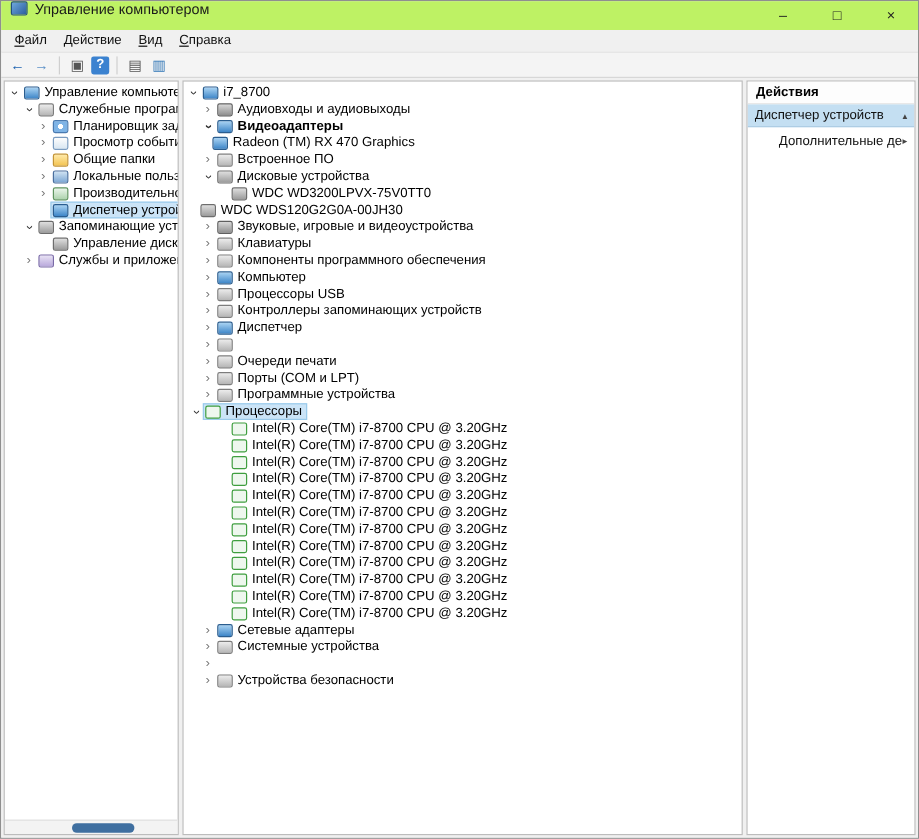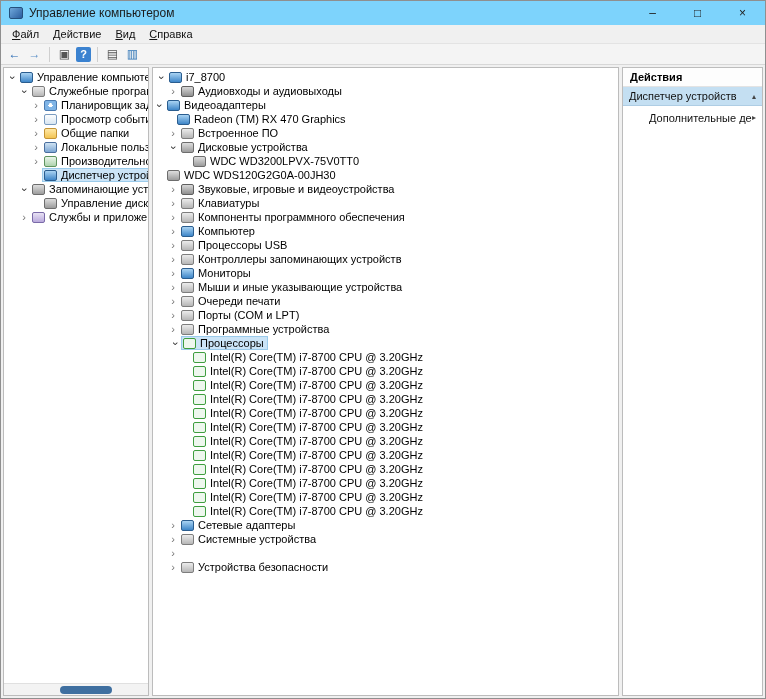--- a/index.html
+++ b/index.html
@@ -1,21 +1,21 @@
 <!DOCTYPE html>
 <html><head>
 <meta charset="utf-8">
 <style>
   *{box-sizing:border-box;margin:0;padding:0}
   html,body{width:766px;height:699px;overflow:hidden;background:#e6e6e6;
     font-family:"Liberation Sans",sans-serif;}
   .window{position:absolute;inset:0;background:#f0f0f0;border:1px solid #8f8f8f;
     display:flex;flex-direction:column}
   
-  .titlebar{height:24px;flex:0 0 auto;display:flex;align-items:center;padding-left:8px;background:#7dd3fc}
+  .titlebar{height:24px;flex:0 0 auto;display:flex;padding-left:8px;background:#bef264}
   .app-icon{width:14px;height:12px;margin-right:6px;border-radius:2px;
     background:linear-gradient(135deg,#6fa8dc,#2a5d9e);border:1px solid #24507e}
   .title{font-size:12px;color:#1b1b1b}
   .win-controls{margin-left:auto;display:flex;height:100%}
   .win-btn{width:45px;display:flex;align-items:center;justify-content:center;font-size:12px;color:#222}
   
   .menubar{height:18px;flex:0 0 auto;display:flex;align-items:center;padding-left:4px;
     font-size:11px;background:#f0f0f0}
   .menu-item{padding:1px 7px;color:#111}
   
@@ -201,21 +201,21 @@
               <span class="lbl" data-name="tree-item-label">i7_8700</span>
             </span>
           </div>
           <div class="row" data-name="device-tree-item" style="padding-left: 14px;">
             <span class="chev" data-name="chevron-right-icon">›</span>
             <span class="ibody" data-name="tree-item-body">
               <span class="ticon ti-audio" data-name="audio-icon"></span>
               <span class="lbl" data-name="tree-item-label">Аудиовходы и аудиовыходы</span>
             </span>
           </div>
-          <div class="row" data-name="device-tree-item" style="">
+          <div class="row" data-name="device-tree-item" style="padding-left: 14px; font-weight: bold;">
             <span class="chev open" data-name="chevron-down-icon">›</span>
             <span class="ibody" data-name="tree-item-body">
               <span class="ticon ti-display" data-name="display-icon"></span>
               <span class="lbl" data-name="tree-item-label">Видеоадаптеры</span>
             </span>
           </div>
           <div class="row" data-name="device-tree-item" style="padding-left: 10px;">
             <span class="chev" data-name="chevron-spacer"></span>
             <span class="ibody" data-name="tree-item-body">
               <span class="ticon ti-gpu" data-name="gpu-icon"></span>
@@ -289,28 +289,27 @@
             <span class="chev" data-name="chevron-right-icon">›</span>
             <span class="ibody" data-name="tree-item-body">
               <span class="ticon ti-storctrl" data-name="storctrl-icon"></span>
               <span class="lbl" data-name="tree-item-label">Контроллеры запоминающих устройств</span>
             </span>
           </div>
           <div class="row" data-name="device-tree-item" style="padding-left: 14px;">
             <span class="chev" data-name="chevron-right-icon">›</span>
             <span class="ibody" data-name="tree-item-body">
               <span class="ticon ti-monitor" data-name="monitor-icon"></span>
-              <span class="lbl" data-name="tree-item-label">Мониторы</span>
+              <span class="lbl" data-name="tree-item-label">Диспетчер</span>
             </span>
           </div>
           <div class="row" data-name="device-tree-item" style="padding-left: 14px;">
             <span class="chev" data-name="chevron-right-icon">›</span>
             <span class="ibody" data-name="tree-item-body">
               <span class="ticon ti-mouse" data-name="mouse-icon"></span>
-              <span class="lbl" data-name="tree-item-label">Мыши и иные указывающие устройства</span>
             </span>
           </div>
           <div class="row" data-name="device-tree-item" style="padding-left: 14px;">
             <span class="chev" data-name="chevron-right-icon">›</span>
             <span class="ibody" data-name="tree-item-body">
               <span class="ticon ti-printer" data-name="printer-icon"></span>
               <span class="lbl" data-name="tree-item-label">Очереди печати</span>
             </span>
           </div>
           <div class="row" data-name="device-tree-item" style="padding-left: 14px;">
@@ -320,21 +319,21 @@
               <span class="lbl" data-name="tree-item-label">Порты (COM и LPT)</span>
             </span>
           </div>
           <div class="row" data-name="device-tree-item" style="padding-left: 14px;">
             <span class="chev" data-name="chevron-right-icon">›</span>
             <span class="ibody" data-name="tree-item-body">
               <span class="ticon ti-swdev" data-name="swdev-icon"></span>
               <span class="lbl" data-name="tree-item-label">Программные устройства</span>
             </span>
           </div>
-          <div class="row sel" data-name="device-tree-item" style="padding-left: 16px;">
+          <div class="row sel" data-name="device-tree-item" style="padding-left: 4px;">
             <span class="chev open" data-name="chevron-down-icon">›</span>
             <span class="ibody" data-name="tree-item-body">
               <span class="ticon ti-cpu" data-name="cpu-icon"></span>
               <span class="lbl" data-name="tree-item-label">Процессоры</span>
             </span>
           </div>
           <div class="row" data-name="device-tree-item" style="padding-left: 26px;">
             <span class="chev" data-name="chevron-spacer"></span>
             <span class="ibody" data-name="tree-item-body">
               <span class="ticon ti-cpu-item" data-name="cpu-item-icon"></span>

